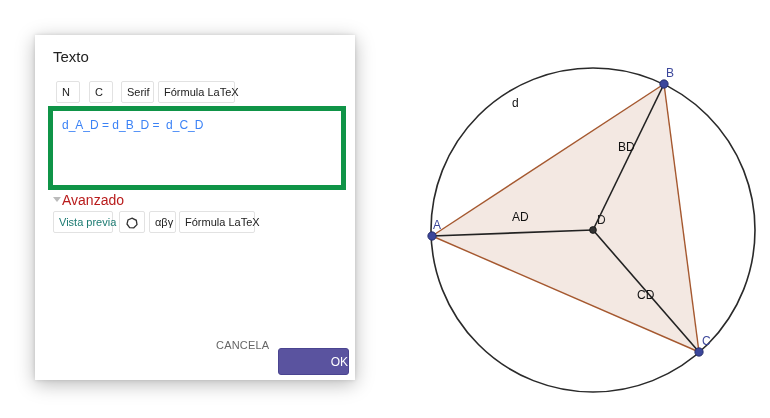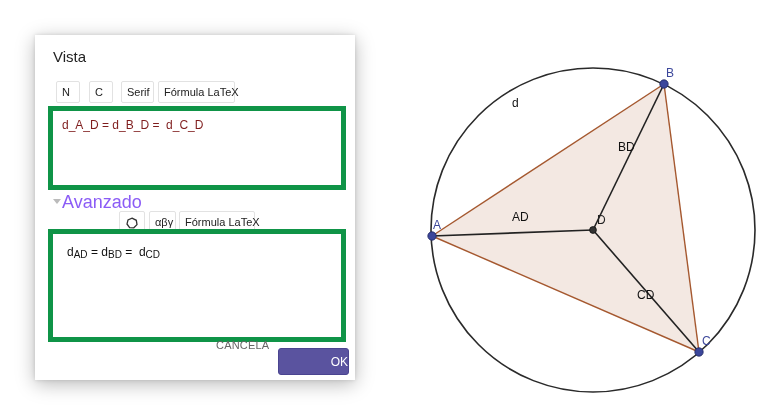--- a/index.html
+++ b/index.html
@@ -19,25 +19,25 @@
     }
     .toolbar-btn {
       position: absolute; height: 22px; border: 1px solid #e2e2e2; background: #fff;
       font-size: 11px; color: #222; line-height: 20px; padding: 0 5px;
       border-radius: 2px; white-space: nowrap;
     }
     .editor-box {
       position: absolute; border: 5px solid #0f9447; background: #fff;
     }
     .editor-text {
-      position: absolute; left: 9px; top: 7px; font-size: 12px; color: #7f1d1d;
+      position: absolute; left: 9px; top: 7px; font-size: 12px; color: #3b82f6;
       white-space: pre;
     }
     .advanced {
-      position: absolute; left: 18px; top: 157px; font-size: 18px; color: #8b5cf6;
+      position: absolute; left: 18px; top: 157px; font-size: 14px; color: #b91c1c;
     }
     .advanced .tri {
       display: inline-block; width: 0; height: 0;
       border-left: 4px solid transparent; border-right: 4px solid transparent;
       border-top: 5px solid #bbb; vertical-align: middle; margin-right: 1px;
       position: relative; top: -2px;
     }
     .preview-tab {
       color: #1b7a71;
     }
@@ -79,44 +79,40 @@
   <text x="666" y="77" font-size="12" fill="#3c479b" font-family="Liberation Sans, sans-serif">B</text>
   <text x="702" y="345" font-size="12" fill="#3c479b" font-family="Liberation Sans, sans-serif">C</text>
   <text x="597" y="224" font-size="12" fill="#222" font-family="Liberation Sans, sans-serif">D</text>
   <text x="512" y="107" font-size="12" fill="#111" font-family="Liberation Sans, sans-serif">d</text>
   <text x="512" y="221" font-size="12" fill="#111" font-family="Liberation Sans, sans-serif">AD</text>
   <text x="618" y="151" font-size="12" fill="#111" font-family="Liberation Sans, sans-serif">BD</text>
   <text x="637" y="299" font-size="12" fill="#111" font-family="Liberation Sans, sans-serif">CD</text>
 </svg>
 
 <div class="dialog">
-  <div class="dialog-title">Vista</div>
+  <div class="dialog-title">Texto</div>
 
   <div class="toolbar-btn" style="left:21px; top:46px; width:24px;">N</div>
   <div class="toolbar-btn" style="left:54px; top:46px; width:24px;">C</div>
   <div class="toolbar-btn" style="left:86px; top:46px; width:33px;">Serif</div>
   <div class="toolbar-btn" style="left:123px; top:46px; width:77px;">Fórmula LaTeX</div>
 
   <div class="editor-box" style="left:13px; top:71px; width:298px; height:84px;">
     <div class="editor-text">d_A_D = d_B_D =  d_C_D</div>
   </div>
 
   <div class="advanced">
     <span class="tri"></span><span>Avanzado</span>
   </div>
 
+  <div class="toolbar-btn preview-tab" style="left:18px; top:176px; width:60px;">Vista previa</div>
   <div class="toolbar-btn" style="left:84px; top:176px; width:26px; text-align:center; padding:0;">
     <svg width="12" height="12" viewBox="0 0 12 12" style="vertical-align:middle;">
       <polygon points="6,1.2 10.3,3.3 11,7.6 7.8,10.8 3.6,10.6 1,7 2,2.9" fill="none" stroke="#333" stroke-width="1.3"></polygon>
     </svg>
   </div>
   <div class="toolbar-btn" style="left:114px; top:176px; width:27px;">αβγ</div>
   <div class="toolbar-btn" style="left:144px; top:176px; width:76px;">Fórmula LaTeX</div>
 
-  <div class="editor-box" style="left:13px; top:194px; width:298px; height:113px;">
-    <div class="preview-math">
-      <span>d</span><sub>AD</sub><span style="white-space:pre;"> = </span><span>d</span><sub>BD</sub><span style="white-space:pre;"> =  </span><span>d</span><sub>CD</sub>
-    </div>
-  </div>
 
   <div class="footer-cancel">CANCELA</div>
   <div class="ok-btn">OK</div>
 </div>
 
 </body></html>

